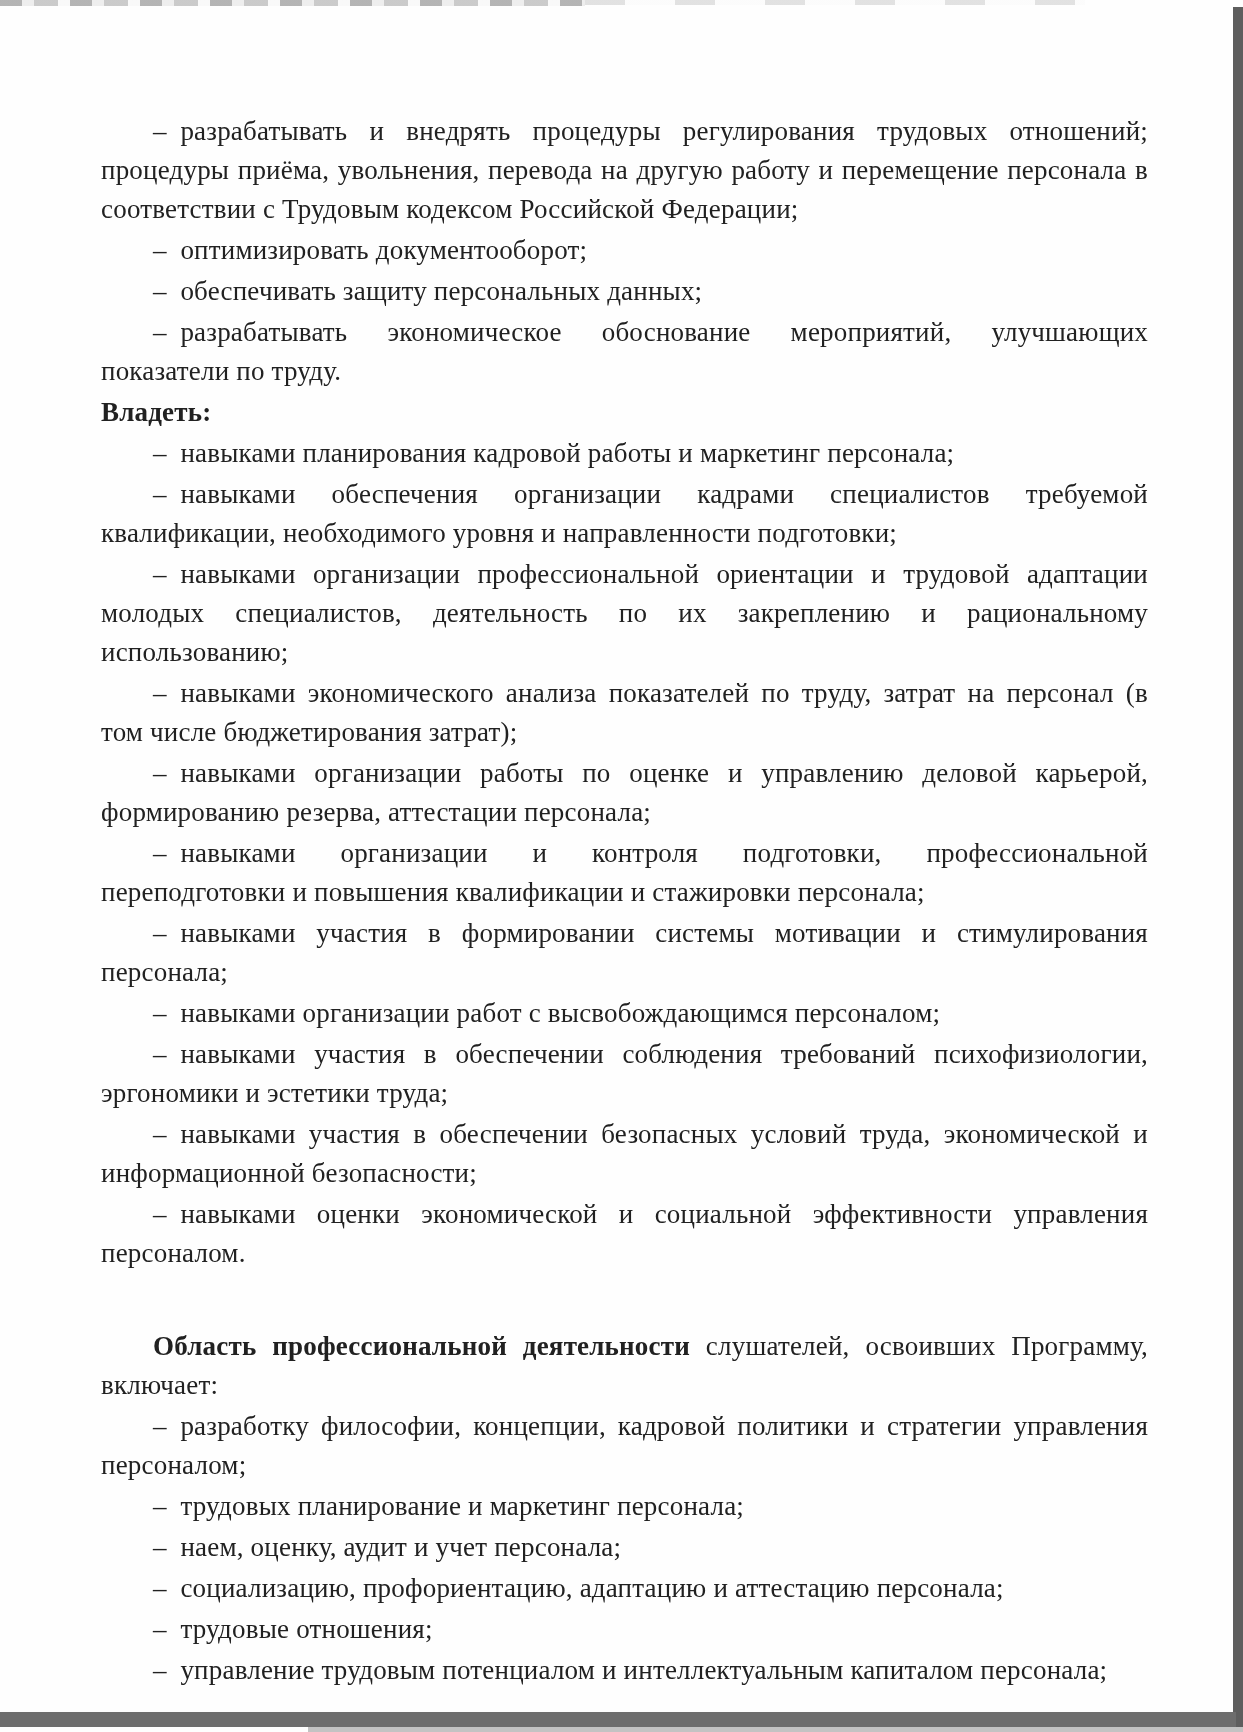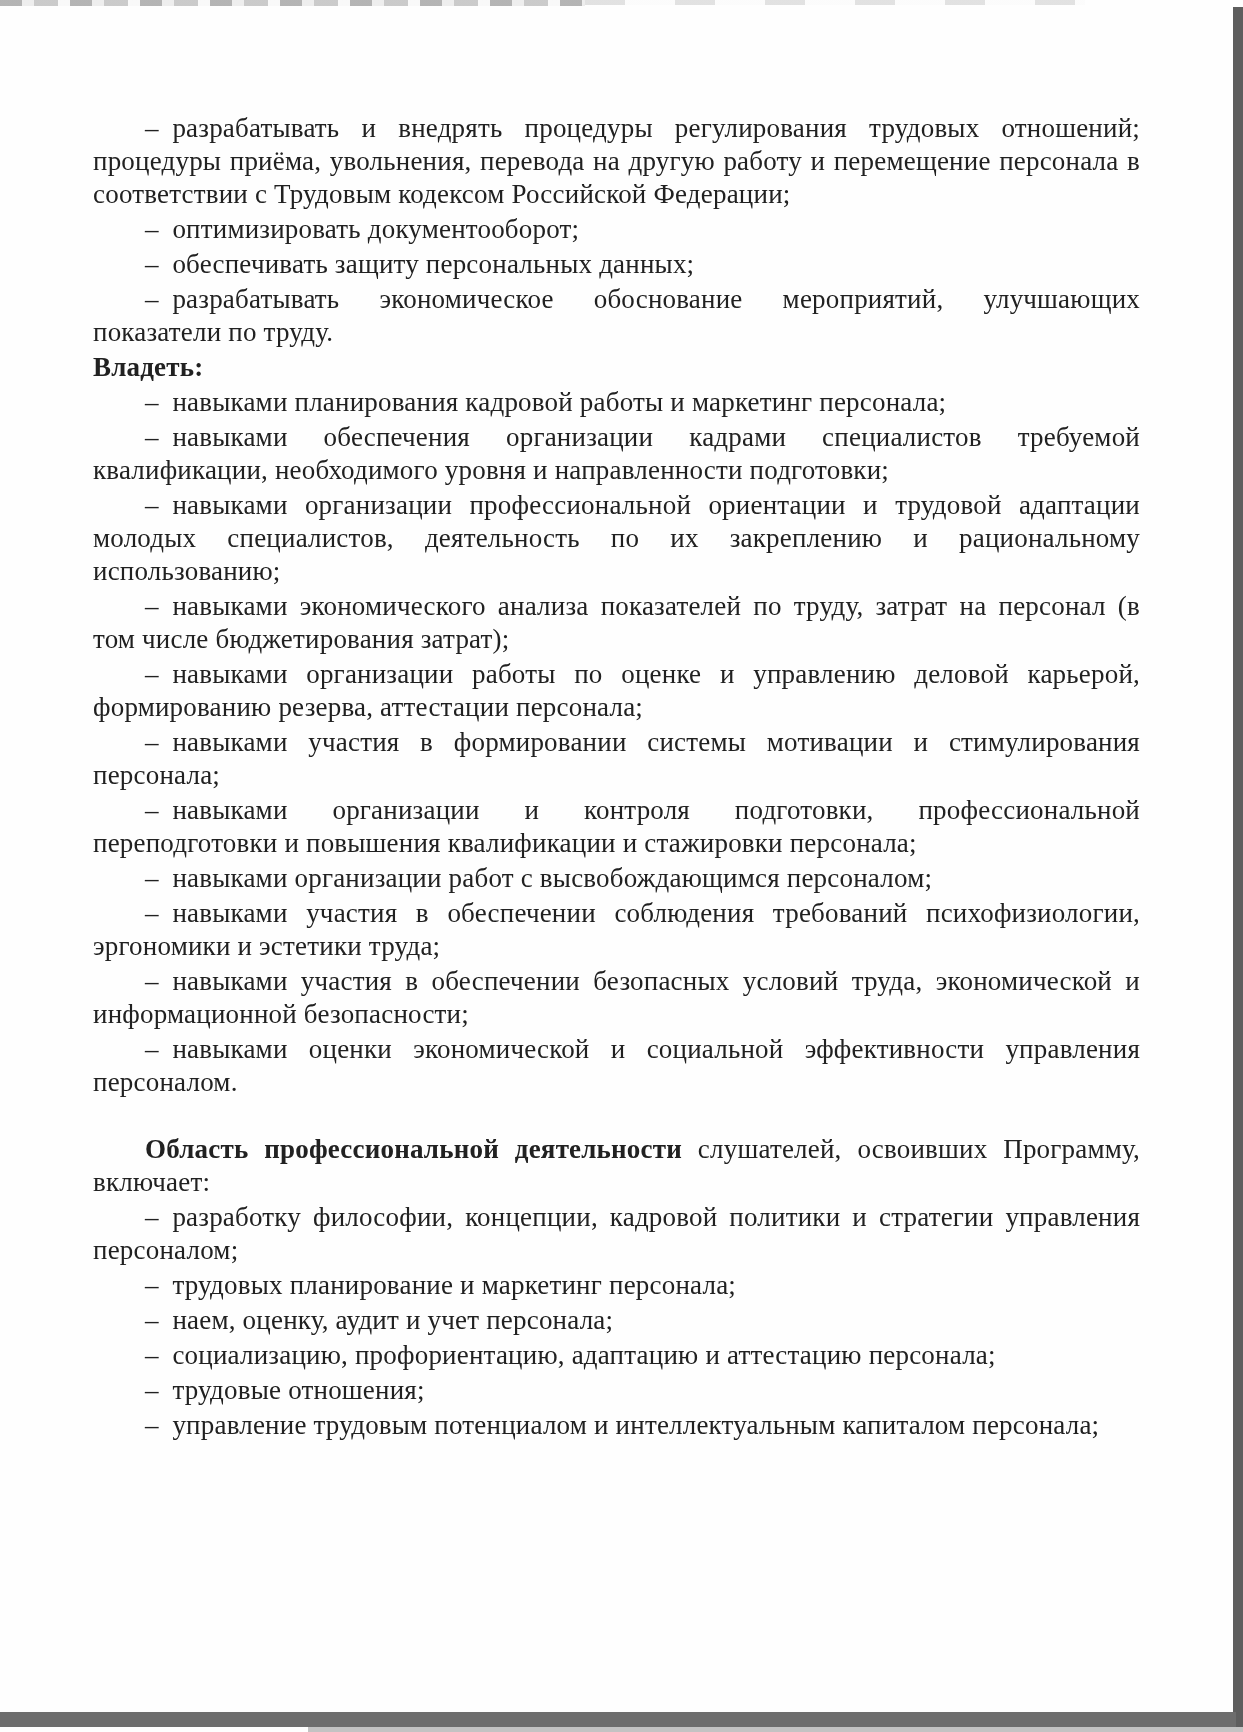--- a/index.html
+++ b/index.html
@@ -5,37 +5,37 @@
   html, body { margin: 0; padding: 0; }
   body {
     width: 1243px; height: 1732px;
     background: #fefefe;
     position: relative;
     overflow: hidden;
     font-family: "Liberation Serif", "DejaVu Serif", serif;
   }
   .page {
     position: absolute;
-    left: 93px; top: 112px;
+    left: 101px; top: 112px;
     width: 1047px;
     color: #212121;
     font-size: 27px;
-    line-height: 33px;
+    line-height: 39px;
     text-align: justify;
   }
   .para {
     margin: 0 0 2px 0;
     text-indent: 52px;
     letter-spacing: 0.2px;
   }
   .heading {
     font-weight: bold;
     text-indent: 0;
   }
-  .lead { margin-top: 34px; }
+  .lead { margin-top: 54px; }
   .lead b { font-weight: bold; }
 
   
   .top-strip {
     position: absolute; top: 0; left: 0;
     width: 585px; height: 6px;
     background: repeating-linear-gradient(90deg,
       rgba(120,120,120,0.55) 0 22px,
       rgba(190,190,190,0.25) 22px 34px,
       rgba(140,140,140,0.45) 34px 58px,
@@ -77,22 +77,22 @@
   <p class="para">– разрабатывать и внедрять процедуры регулирования трудовых отношений; процедуры приёма, увольнения, перевода на другую работу и перемещение персонала в соответствии с Трудовым кодексом Российской Федерации;</p>
   <p class="para">– оптимизировать документооборот;</p>
   <p class="para">– обеспечивать защиту персональных данных;</p>
   <p class="para">– разрабатывать экономическое обоснование мероприятий, улучшающих показатели по труду.</p>
   <p class="para heading">Владеть:</p>
   <p class="para">– навыками планирования кадровой работы и маркетинг персонала;</p>
   <p class="para">– навыками обеспечения организации кадрами специалистов требуемой квалификации, необходимого уровня и направленности подготовки;</p>
   <p class="para">– навыками организации профессиональной ориентации и трудовой адаптации молодых специалистов, деятельность по их закреплению и рациональному использованию;</p>
   <p class="para">– навыками экономического анализа показателей по труду, затрат на персонал (в том числе бюджетирования затрат);</p>
   <p class="para">– навыками организации работы по оценке и управлению деловой карьерой, формированию резерва, аттестации персонала;</p>
+  <p class="para">– навыками организации и контроля подготовки, профессиональной переподготовки и повышения квалификации и стажировки персонала;</p>
   <p class="para">– навыками участия в формировании системы мотивации и стимулирования персонала;</p>
-  <p class="para">– навыками организации и контроля подготовки, профессиональной переподготовки и повышения квалификации и стажировки персонала;</p>
   <p class="para">– навыками организации работ с высвобождающимся персоналом;</p>
   <p class="para">– навыками участия в обеспечении соблюдения требований психофизиологии, эргономики и эстетики труда;</p>
   <p class="para">– навыками участия в обеспечении безопасных условий труда, экономической и информационной безопасности;</p>
   <p class="para">– навыками оценки экономической и социальной эффективности управления персоналом.</p>
   <p class="para lead"><b>Область профессиональной деятельности</b><span> слушателей, освоивших Программу, включает:</span></p>
   <p class="para">– разработку философии, концепции, кадровой политики и стратегии управления персоналом;</p>
   <p class="para">– трудовых планирование и маркетинг персонала;</p>
   <p class="para">– наем, оценку, аудит и учет персонала;</p>
   <p class="para">– социализацию, профориентацию, адаптацию и аттестацию персонала;</p>
   <p class="para">– трудовые отношения;</p>

